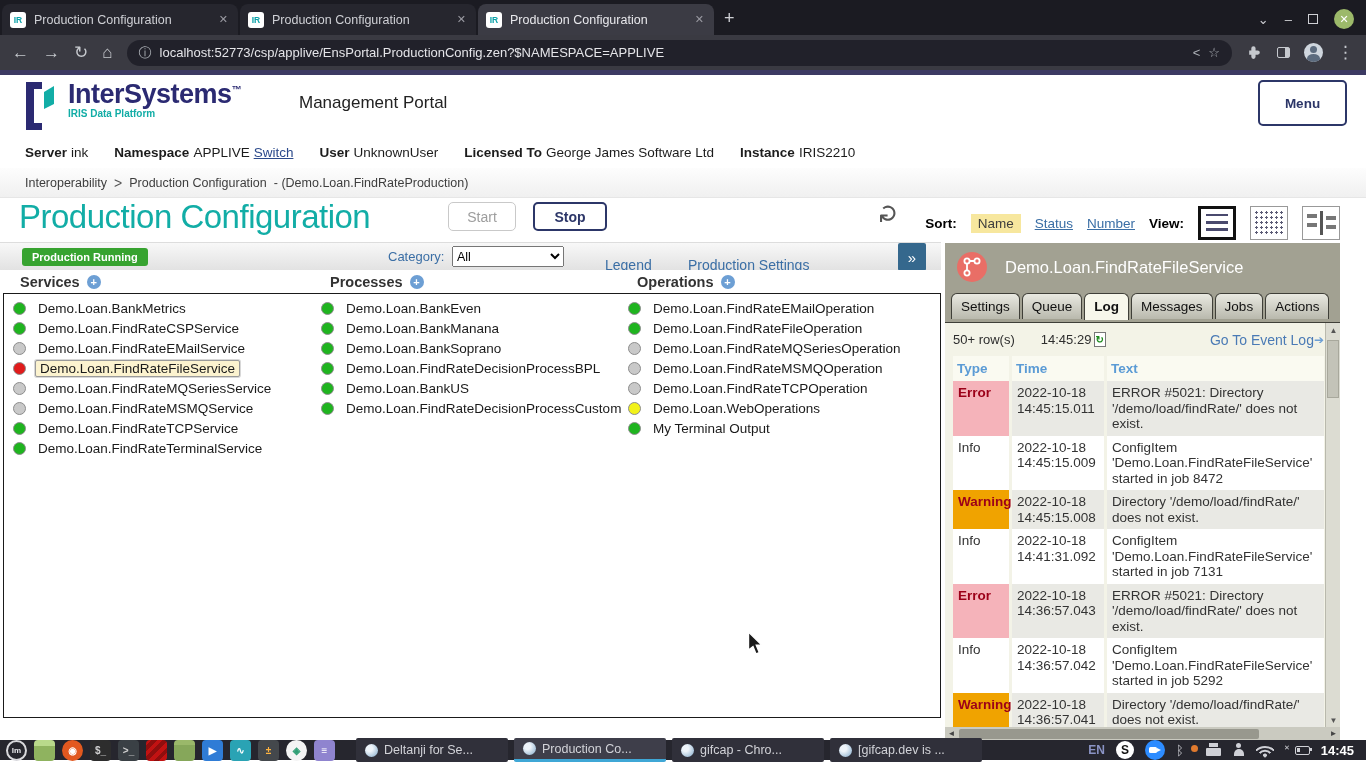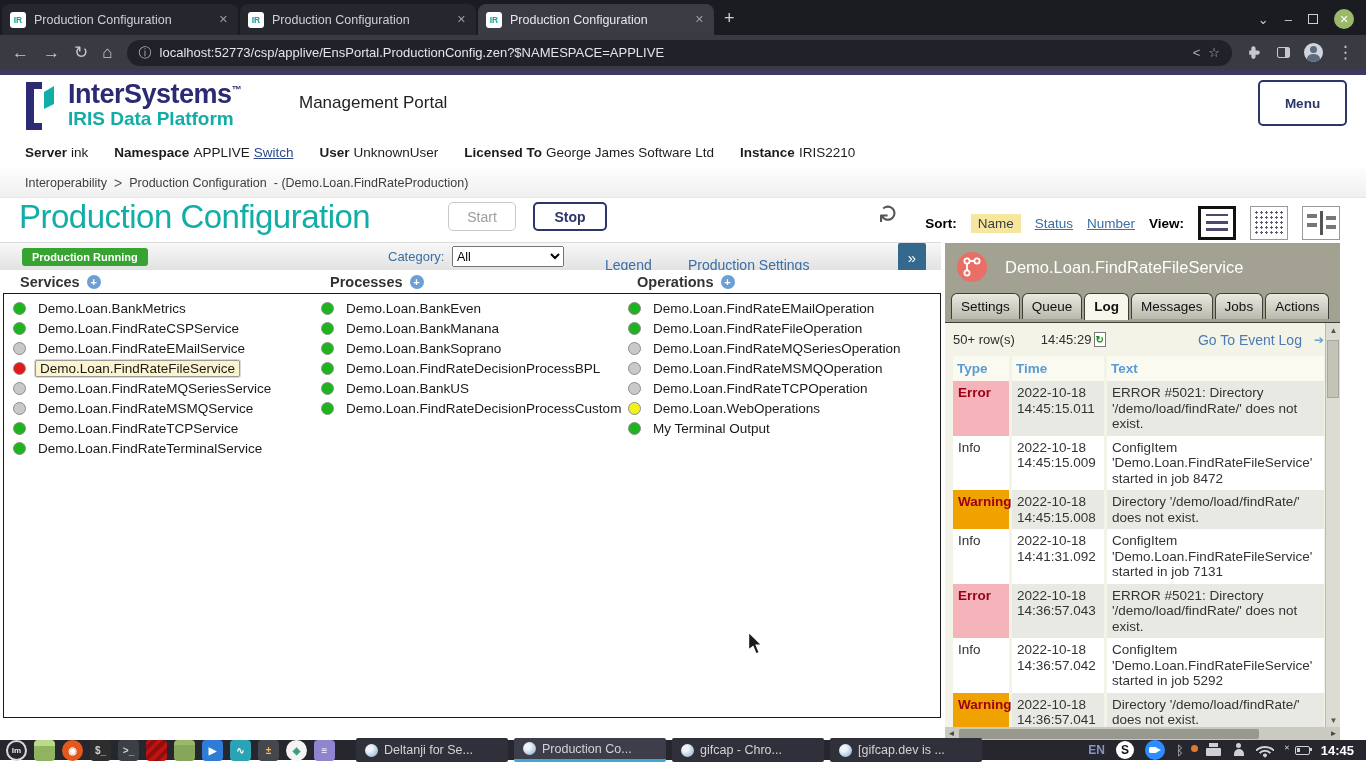--- a/index.html
+++ b/index.html
@@ -33,21 +33,21 @@
   .avatar{width:19px;height:19px;border-radius:50%;background:#cfd6de;position:relative;overflow:hidden;}
   .avatar::before{content:"";position:absolute;left:6px;top:3px;width:7px;height:7px;border-radius:50%;background:#5c6b7e;}
   .avatar::after{content:"";position:absolute;left:3px;top:11px;width:13px;height:9px;border-radius:50% 50% 0 0;background:#5c6b7e;}
 
   
   .stripe{position:absolute;left:0;top:70px;width:1366px;height:5px;background:#3c3a63;}
   .phead{position:absolute;left:0;top:75px;width:1366px;height:62px;background:#fff;}
   .logo{position:absolute;left:24px;top:5px;display:flex;gap:8px;}
   .logo-text .l1{font-size:27px;font-weight:bold;color:#2b2a72;letter-spacing:-0.5px;line-height:1.05;}
   .logo-text .l1 sup{font-size:10px;}
-  .logo-text .l2{font-size:19px;font-weight:bold;color:var(--accent_teal);}
+  .logo-text .l2{font-size:10px;font-weight:bold;color:var(--accent_teal);}
   .portal-title{position:absolute;left:299px;top:18px;font-size:17px;color:#222;}
   .hnav{position:absolute;left:718px;top:18px;display:flex;gap:28px;}
   .hnav a{font-size:15px;font-weight:bold;color:#1a1a1a;text-decoration:none;}
   .menu-btn{position:absolute;right:19px;top:5px;width:89px;height:46px;border:2px solid var(--navy);border-radius:5px;
       background:#fff;color:var(--navy);font-weight:bold;font-size:13.5px;display:flex;align-items:center;justify-content:center;}
   .inforow{position:absolute;left:0;top:137px;width:1366px;height:31px;display:flex;align-items:center;gap:4px;padding-left:25px;font-size:13.5px;color:#1c1c1c;background:#fff;}
   .inforow b{font-weight:bold;}
   .inforow .gap{width:18px;}
   .inforow a{color:#2c4a8c;}
 
@@ -112,21 +112,21 @@
   .rp-title{position:absolute;left:60px;top:15px;font-size:16.5px;color:#fff;}
   .rp-tabs{position:absolute;left:6px;top:50px;display:flex;gap:2px;}
   .rp-tab{padding:5px 9px 4px;font-size:13.5px;color:#111;background:linear-gradient(#e9e9e1,#b9b9ad);
       border:1px solid #3f3f38;border-bottom:none;border-radius:6px 6px 0 0;}
   .rp-tab.active{background:#f7f7eb;font-weight:bold;position:relative;z-index:3;padding-bottom:6px;margin-bottom:-1px;}
   .rp-content{position:absolute;left:0;top:79px;width:395px;height:405px;background:#f3f3e7;border-top:1px solid #3f3f38;overflow:hidden;}
   .infobar{position:absolute;left:8px;top:0;width:371px;height:33px;display:flex;align-items:center;font-size:13px;color:#2e2e2e;}
   .ib-time{margin-left:26px;}
   .ref-doc{width:12px;height:15px;background:#fff;border:1px solid #777;margin-left:3px;position:relative;}
   .ref-doc span{position:absolute;left:0px;top:1px;font-size:10px;color:#1d8a1d;font-weight:bold;}
-  .ib-link{margin-left:auto;color:#4a7ab5;font-size:14px;text-decoration:none;display:flex;align-items:center;gap:12px;}
+  .ib-link{margin-left:auto;color:#4a7ab5;font-size:14px;text-decoration:none;display:flex;align-items:center;gap:0;}
   .ib-link .out{font-size:12px;color:#6d9fd4;}
   .ltable{position:absolute;left:8px;top:33px;width:371px;bottom:0;}
   .lhead,.lrow{display:grid;grid-template-columns:56px 92px 1fr;column-gap:3px;}
   .lhead span{color:#5b9bd5;font-weight:bold;font-size:13.5px;padding:5px 4px;background:#fafaf1;}
   .lrow{font-size:13.5px;color:#333;}
   .lrow span{padding:4px 5px;line-height:15.5px;background:#fff;}
   .lrow:nth-of-type(odd) span{background:#e9e9e4;}
   .lrow .ltype{font-weight:normal;}
   .lrow .ltype.Error{background:var(--log_error_bg)!important;color:var(--log_type_text);font-weight:bold;}
   .lrow .ltype.Warning{background:var(--log_warning_bg)!important;color:var(--log_type_text);font-weight:bold;}

